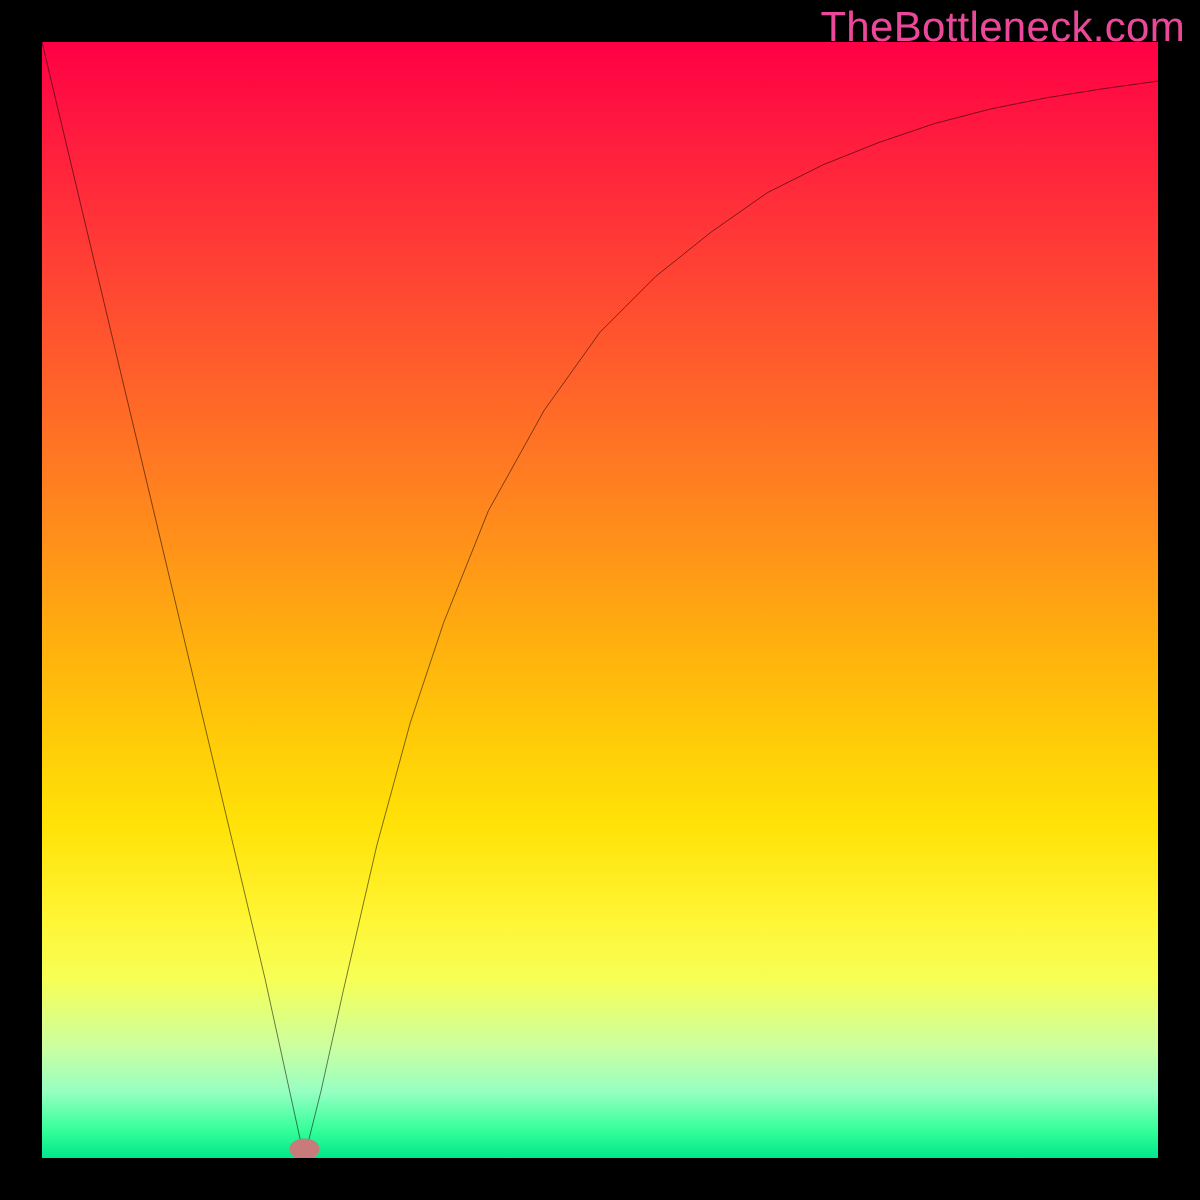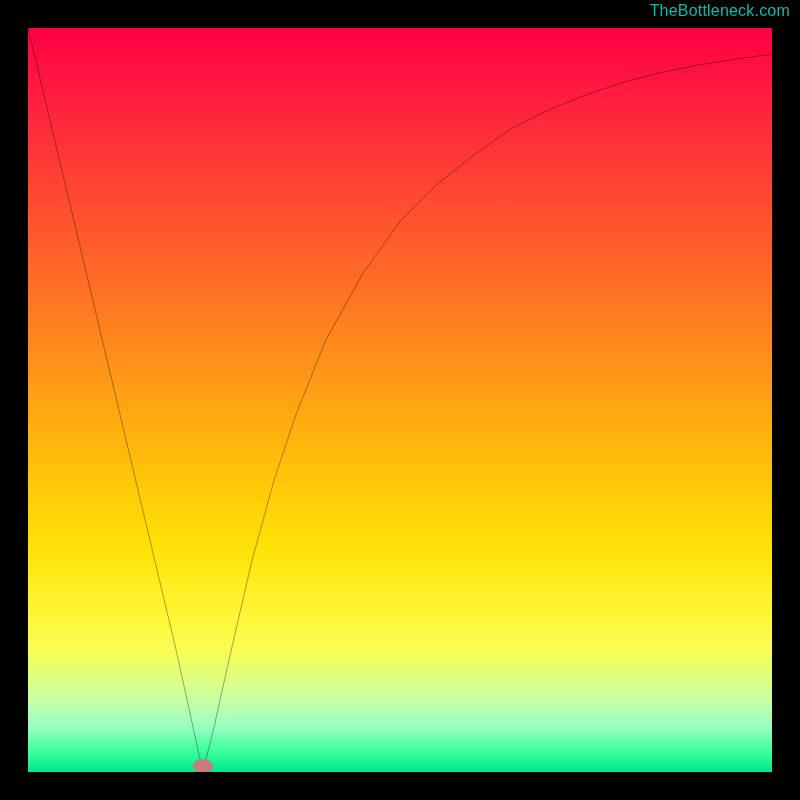--- a/index.html
+++ b/index.html
@@ -56,22 +56,22 @@
     transform: translate(-50%, -50%);
   }
   .curve {
     position: absolute;
     inset: 0;
   }
   .watermark {
     position: absolute;
     top: 2px;
     right: 10px;
-    color: #14b8a6;
-    font-size: 16px;
+    color: #ec4899;
+    font-size: 28px;
     font-weight: 500;
     letter-spacing: 0.2px;
     user-select: none;
   }
 </style>
 </head>
 <body>
 
 <div class="frame">
   <div class="watermark">TheBottleneck.com</div>

